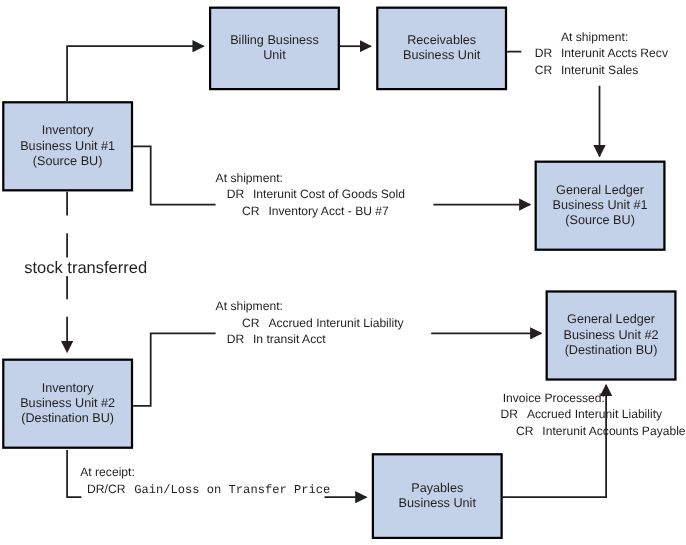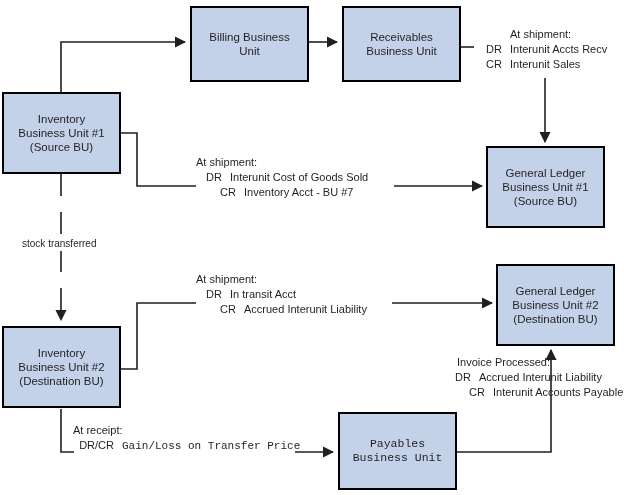--- a/index.html
+++ b/index.html
@@ -47,24 +47,24 @@
     color: #231f20;
     white-space: nowrap;
     z-index: 4;
     background: transparent;
   }
   .ann .row { display: block; }
   .ann .c { display: inline-block; text-align: right; }
   .ann .d { display: inline-block; text-align: left; }
   .edge-label {
     position: absolute;
-    font-size: 10px;
+    font-size: 15px;
     line-height: 15px;
     color: #231f20;
-    text-align: left;
+    text-align: center;
     white-space: nowrap;
     z-index: 4;
     background: #ffffff;
   }
 </style>
 </head>
 <body>
 
 <div id="diagram-root">
 
@@ -131,21 +131,21 @@
     <span class="ln">Business Unit #2</span>
     <span class="ln">(Destination BU)</span>
   </div>
 
   <div class="node-box" style="left:2px; top:326px; width:119px; height:82px;">
     <span class="ln">Inventory</span>
     <span class="ln">Business Unit #2</span>
     <span class="ln">(Destination BU)</span>
   </div>
 
-  <div class="node-box" style="left:338px; top:412px; width:119px; height:78px;font-family:Liberation Mono, monospace;">
+  <div class="node-box" style="left:338px; top:412px; width:119px; height:78px;">
     <span class="ln">Payables</span>
     <span class="ln">Business Unit</span>
   </div>
 
   <div class="edge-label" style="left:22px; top:236px; width:80px;">
     <span class="row">stock</span>
     <span class="row">transferred</span>
   </div>
 
   <div class="ann" style="left:476px; top:27px;">
@@ -164,24 +164,24 @@
       <span class="c" style="width:26px;">DR</span><span class="d" style="padding-left:8px;">Interunit Cost of Goods Sold</span>
     </span>
     <span class="row">
       <span class="c" style="width:26px; padding-left:14px;">CR</span><span class="d" style="padding-left:8px;">Inventory Acct - BU #7</span>
     </span>
   </div>
 
   <div class="ann" style="left:196px; top:272px;">
     <span class="row">At shipment:</span>
     <span class="row">
+      <span class="c" style="width:26px; padding-left:14px;">CR</span><span class="d" style="padding-left:8px;">Accrued Interunit Liability</span>
+    </span>
+    <span class="row">
       <span class="c" style="width:26px;">DR</span><span class="d" style="padding-left:8px;">In transit Acct</span>
-    </span>
-    <span class="row">
-      <span class="c" style="width:26px; padding-left:14px;">CR</span><span class="d" style="padding-left:8px;">Accrued Interunit Liability</span>
     </span>
   </div>
 
   <div class="ann" style="left:411px; top:355px;">
     <span class="row" style="padding-left:46px;">Invoice Processed:</span>
     <span class="row">
       <span class="c" style="width:26px; padding-left:34px;">DR</span><span class="d" style="padding-left:8px;">Accrued Interunit Liability</span>
     </span>
     <span class="row">
       <span class="c" style="width:26px; padding-left:48px;">CR</span><span class="d" style="padding-left:8px;">Interunit Accounts Payable</span>

